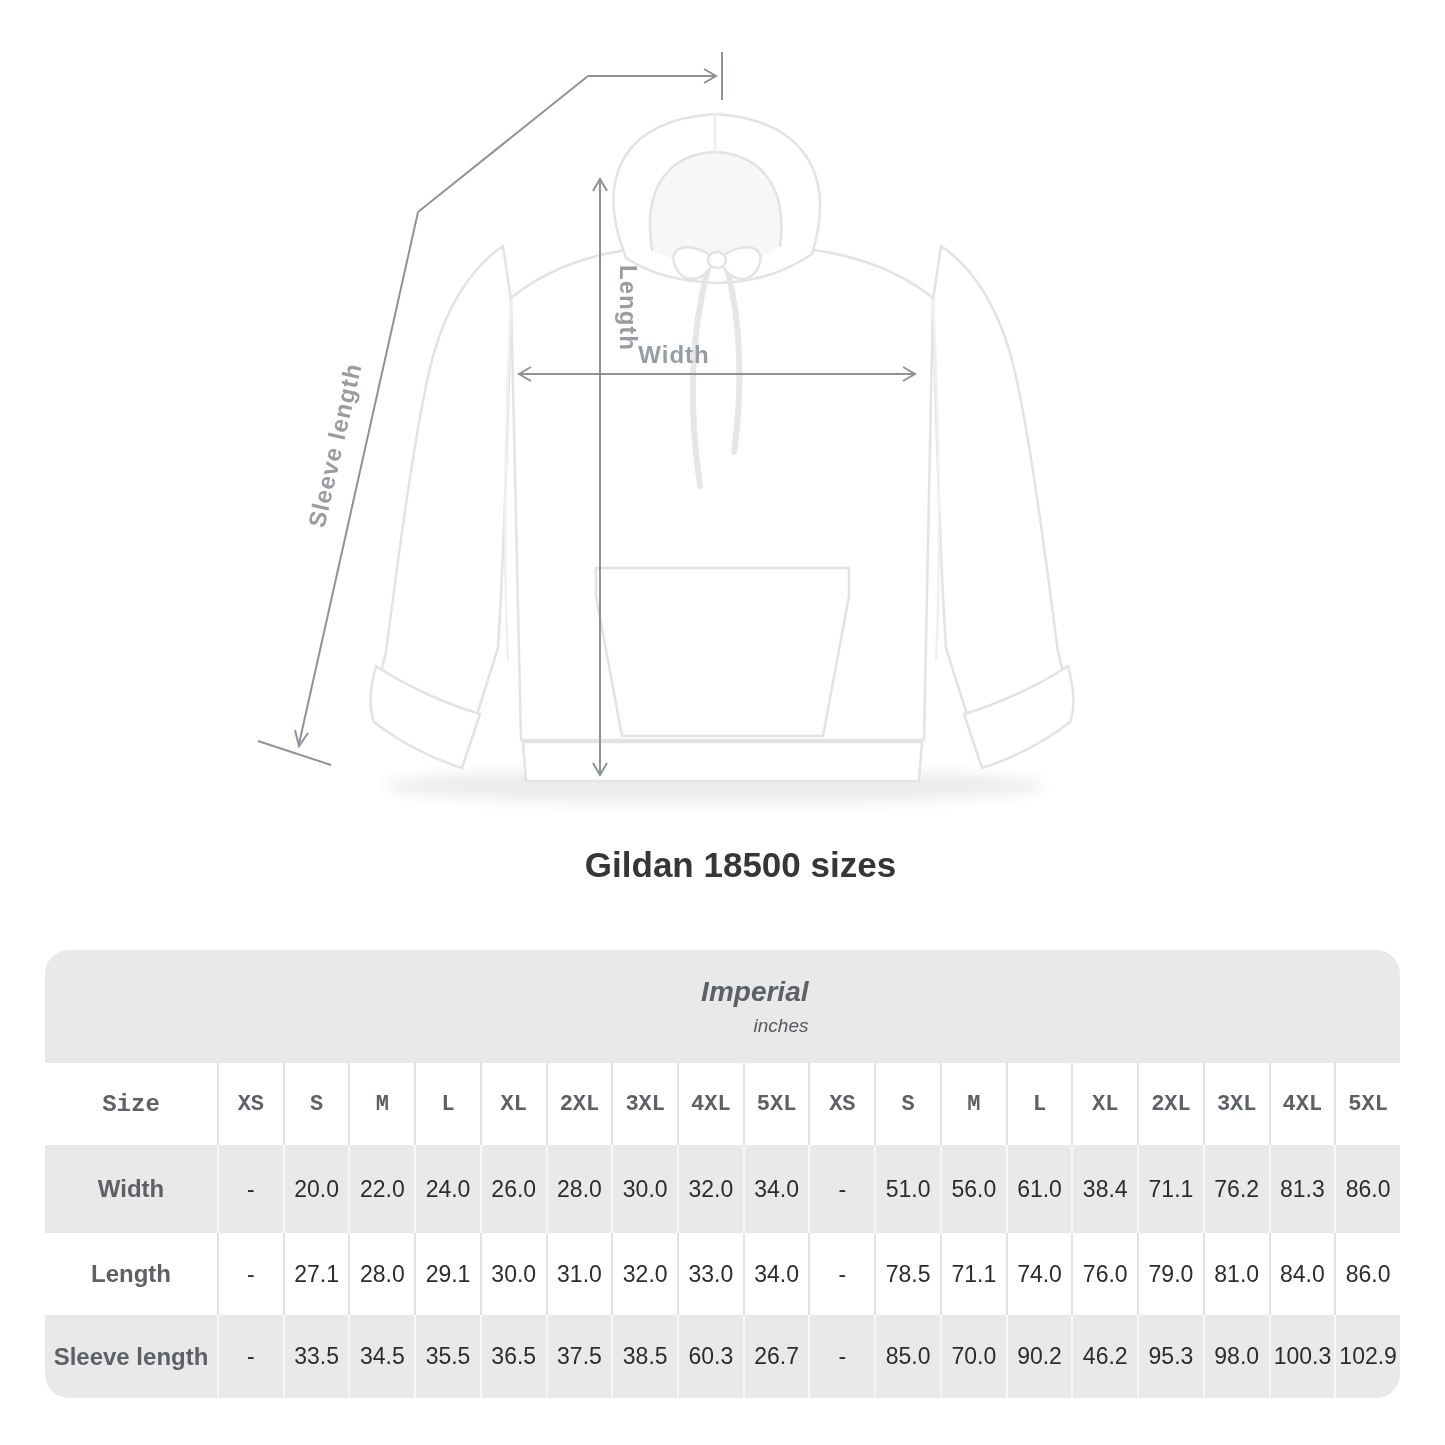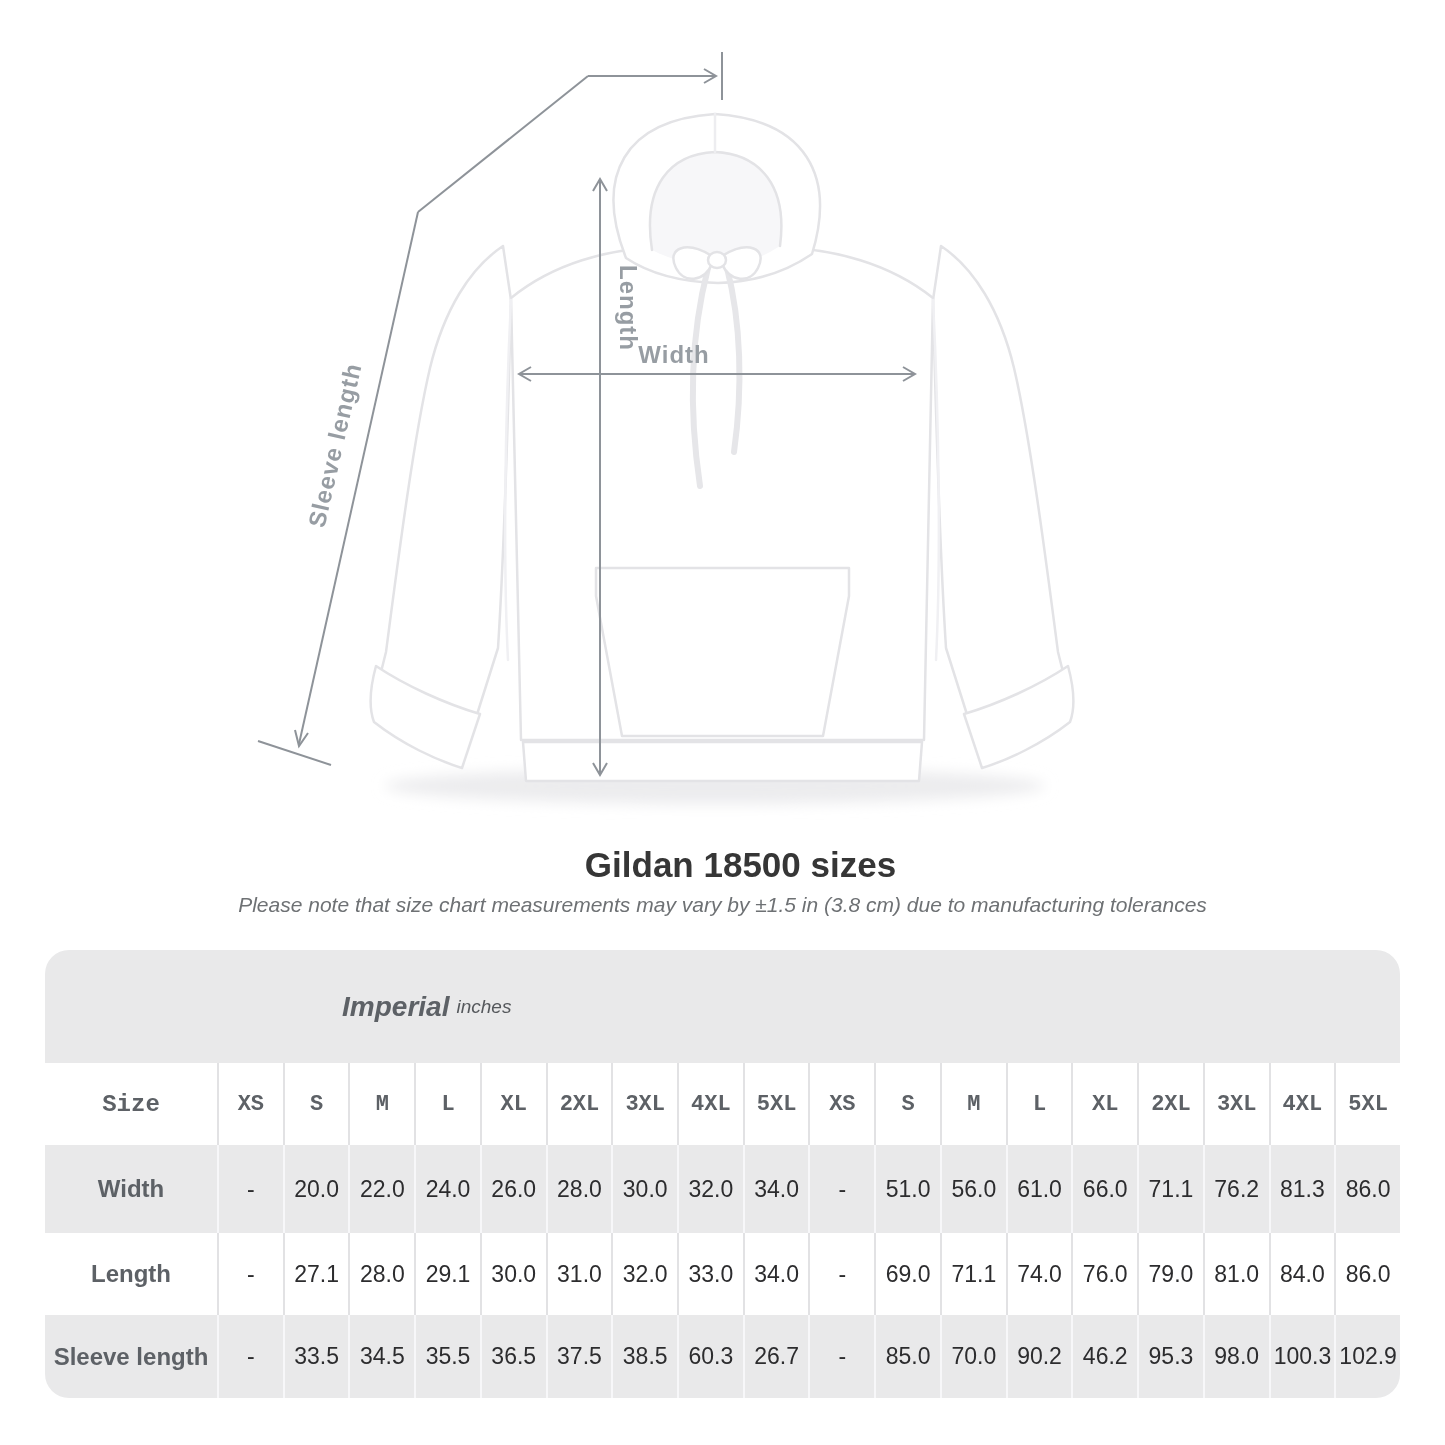--- a/index.html
+++ b/index.html
@@ -13,21 +13,21 @@
 
   .heading{position:absolute;top:846px;left:0;width:100%;text-align:center;}
   .title{font-size:35px;font-weight:bold;color:#363636;line-height:38px;padding-left:36px;}
   .note{margin-top:9px;font-size:21px;font-style:italic;color:#6e7174;}
 
   .size-table{
     position:absolute;top:950px;left:45px;width:1355px;height:448px;
     border-radius:24px;overflow:hidden;display:flex;flex-direction:column;
   }
   .units-row{height:113px;display:grid;grid-template-columns:172px repeat(18,1fr);background:#e9e9ea;}
-  .unit-block{display:flex;flex-direction:row;align-items:center;justify-content:center;gap:7px;}
+  .unit-block{display:flex;flex-direction:column;align-items:flex-end;justify-content:center;gap:7px;}
   .unit-imperial{grid-column:1/11;}
   .unit-metric{grid-column:11/20;}
   .unit-title{font-size:28px;font-weight:bold;font-style:italic;color:#5d6166;}
   .unit-sub{font-size:19px;font-style:italic;color:#55585c;}
 
   .t-row{display:grid;grid-template-columns:172px repeat(18,1fr);}
   .row-white{background:#ffffff;--sep:#e2e2e4;}
   .row-gray{background:#e9e9ea;--sep:#f7f7f9;}
   .row-size{height:82px;font-family:Liberation Mono, monospace;}
   .row-w{height:88px;}
@@ -104,21 +104,20 @@
       </g>
 
       <text class="m-label" x="674" y="363" text-anchor="middle">Width</text>
       <text class="m-label" transform="translate(620 308) rotate(90)" text-anchor="middle">Length</text>
       <text class="m-label" transform="translate(343 447) rotate(-77)" text-anchor="middle">Sleeve length</text>
     </svg>
   </div>
 
   <div class="heading">
     <div class="title">Gildan 18500 sizes</div>
-    <div class="note">Please note that size chart measurements may vary by ±1.5 in (3.8 cm) due to manufacturing tolerances</div>
   </div>
 
   <div class="size-table">
 
     <div class="units-row">
       <div class="unit-block unit-imperial">
         <div class="unit-title">Imperial</div>
         <div class="unit-sub">inches</div>
       </div>
     </div>
@@ -153,40 +152,40 @@
       <div class="cell val">24.0</div>
       <div class="cell val">26.0</div>
       <div class="cell val">28.0</div>
       <div class="cell val">30.0</div>
       <div class="cell val">32.0</div>
       <div class="cell val">34.0</div>
       <div class="cell val">-</div>
       <div class="cell val">51.0</div>
       <div class="cell val">56.0</div>
       <div class="cell val">61.0</div>
-      <div class="cell val">66.0</div>
+      <div class="cell val">38.4</div>
       <div class="cell val">71.1</div>
       <div class="cell val">76.2</div>
       <div class="cell val">81.3</div>
       <div class="cell val">86.0</div>
     </div>
 
     <div class="t-row row-white row-l">
       <div class="cell lbl">Length</div>
       <div class="cell val">-</div>
       <div class="cell val">27.1</div>
       <div class="cell val">28.0</div>
       <div class="cell val">29.1</div>
       <div class="cell val">30.0</div>
       <div class="cell val">31.0</div>
       <div class="cell val">32.0</div>
       <div class="cell val">33.0</div>
       <div class="cell val">34.0</div>
       <div class="cell val">-</div>
-      <div class="cell val">69.0</div>
+      <div class="cell val">78.5</div>
       <div class="cell val">71.1</div>
       <div class="cell val">74.0</div>
       <div class="cell val">76.0</div>
       <div class="cell val">79.0</div>
       <div class="cell val">81.0</div>
       <div class="cell val">84.0</div>
       <div class="cell val">86.0</div>
     </div>
 
     <div class="t-row row-gray row-s">

